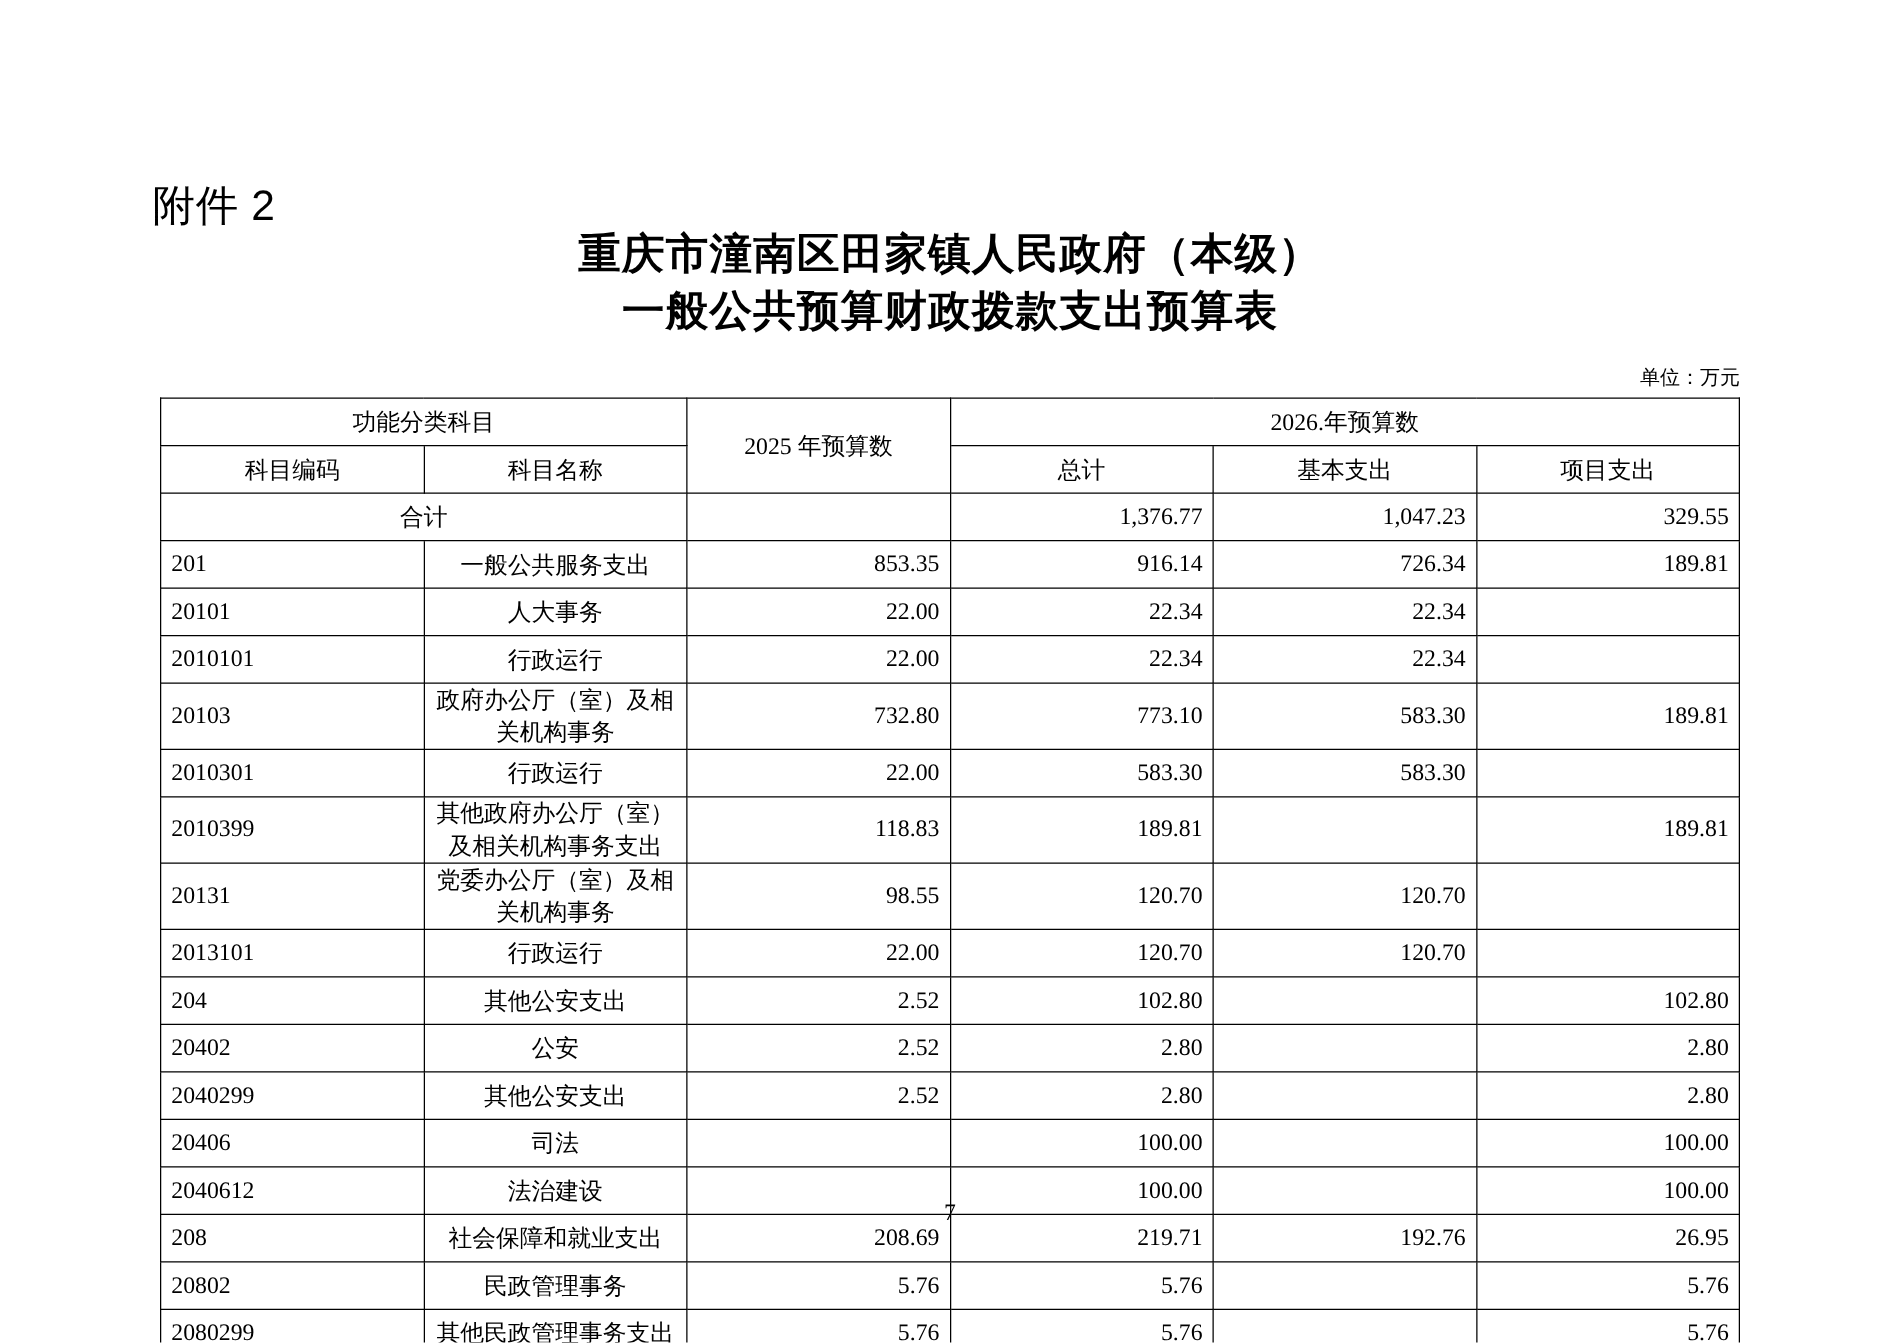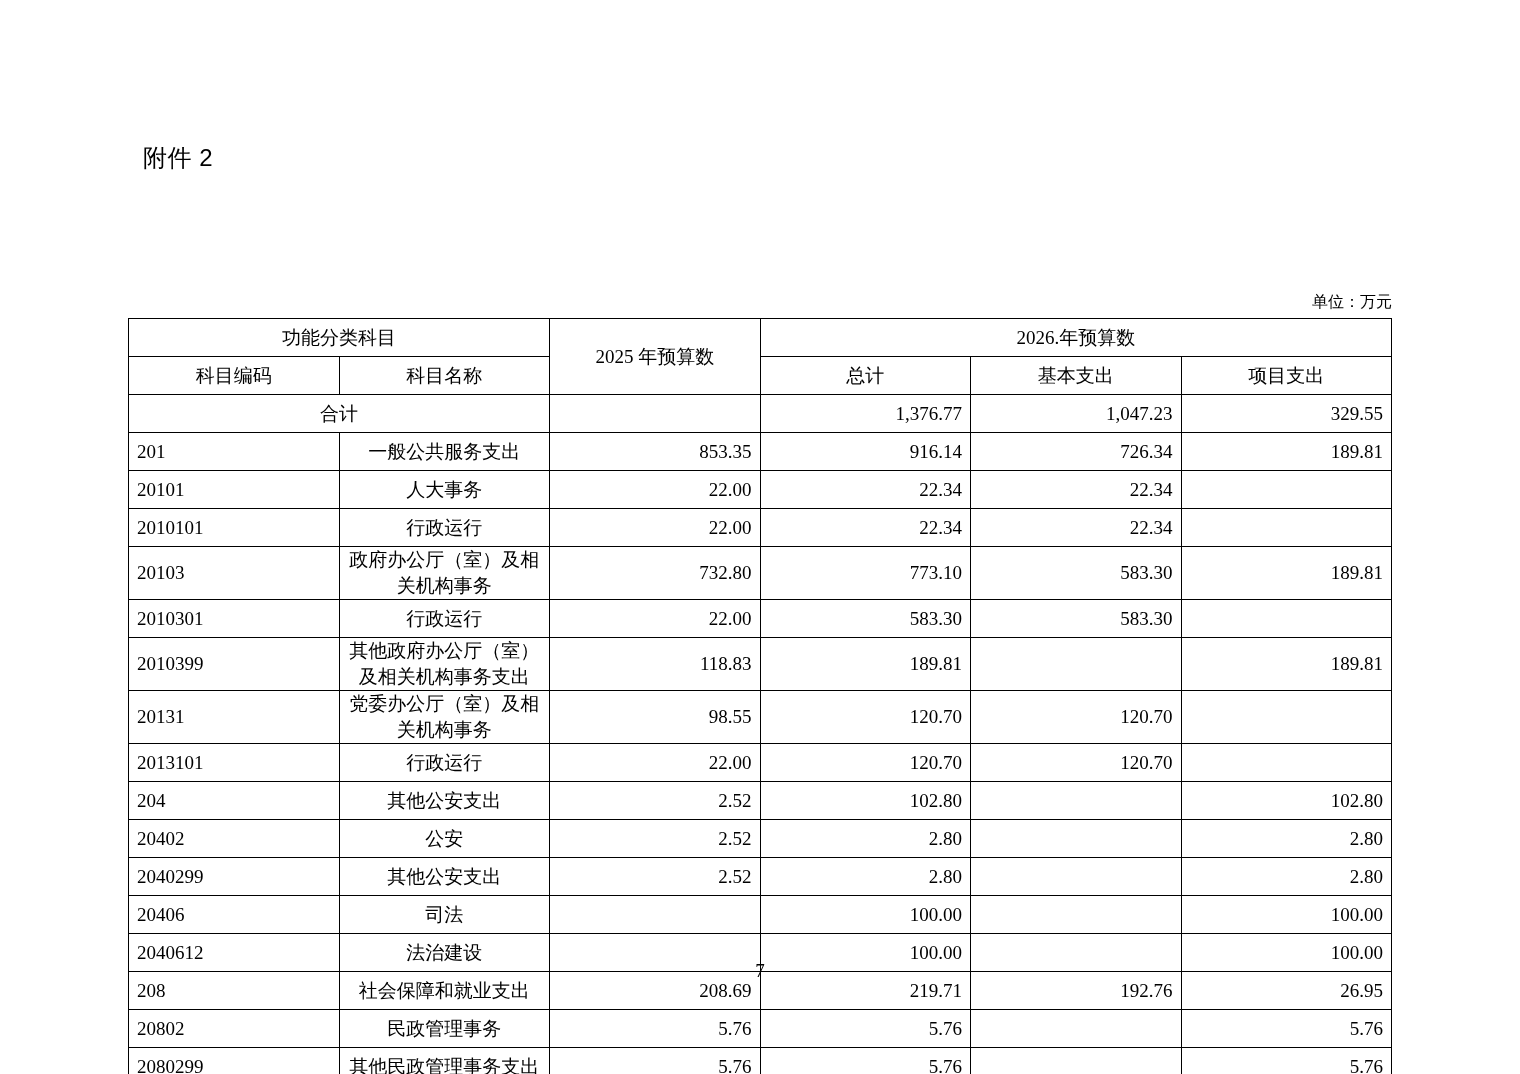--- a/index.html
+++ b/index.html
@@ -19,25 +19,24 @@
     position: relative;
     width: 1520px;
     height: 1074px;
     box-sizing: border-box;
     padding: 0;
   }
   .attach-label {
     position: absolute;
     left: 122px;
     top: 142px;
-    font-size: 24px;
+    font-size: 34px;
     font-family: "Liberation Sans", sans-serif;
     font-weight: 400;
     letter-spacing: 0.5px;
-    margin-left: 21px;
   }
   .title-block {
     position: absolute;
     left: 0;
     top: 180px;
     width: 1520px;
     text-align: center;
   }
   .title-line {
     font-family: "Liberation Sans", sans-serif;
@@ -98,20 +97,24 @@
     font-size: 19px;
   }
 </style>
 </head>
 <body>
 
 <div class="page">
 
   <div class="attach-label">附件 2</div>
 
+  <div class="title-block">
+    <div class="title-line">重庆市潼南区田家镇人民政府（本级）</div>
+    <div class="title-line">一般公共预算财政拨款支出预算表</div>
+  </div>
 
   <div class="unit-line">单位：万元</div>
 
   <table class="budget">
     <thead>
       <tr>
         <th class="hdr-center" colspan="2">功能分类科目</th>
         <th class="hdr-center" rowspan="2">2025 年预算数</th>
         <th class="hdr-center" colspan="3">2026.年预算数</th>
       </tr>

